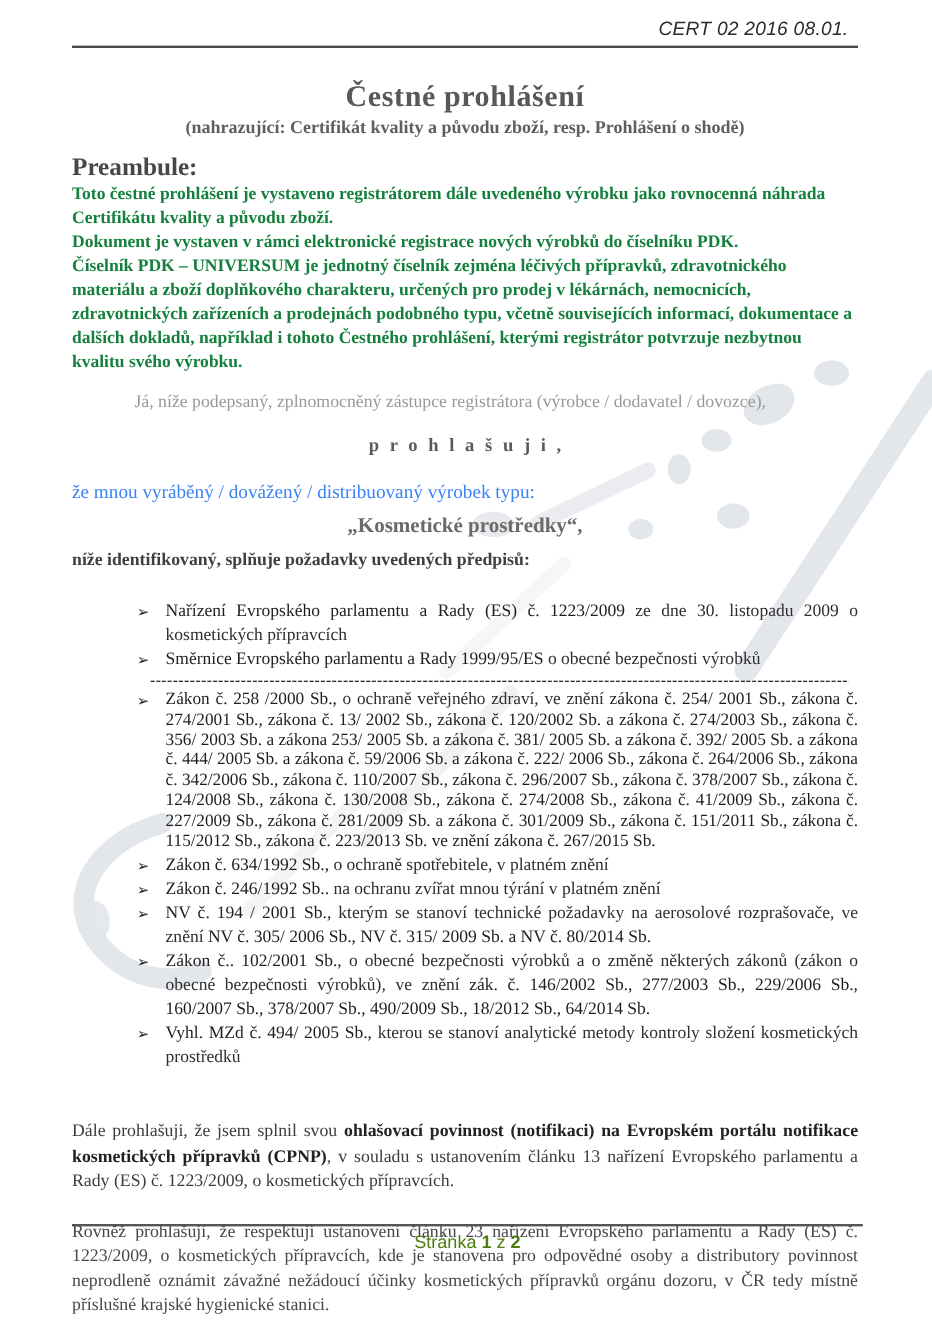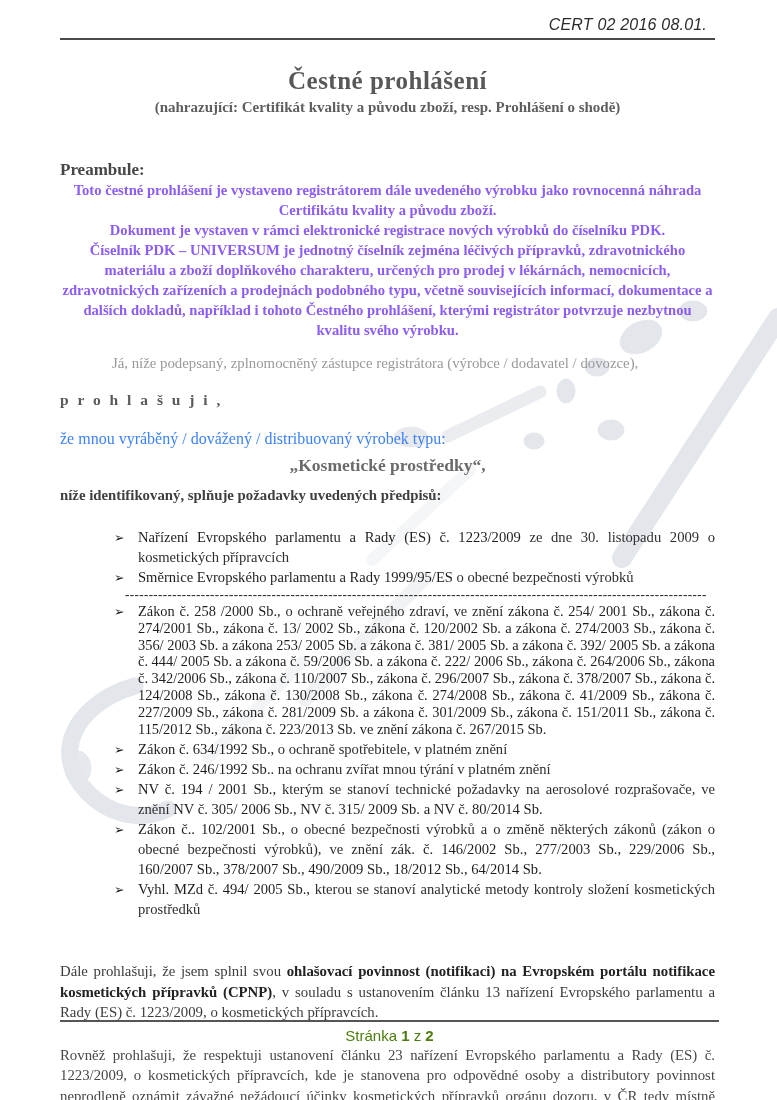--- a/index.html
+++ b/index.html
@@ -41,42 +41,42 @@
   }
   .subtitle{
     margin-top:4px;
     text-align:center;
     font-size:15px;
     font-weight:bold;
     color:#5e5e5e;
   }
   
   .preamble-heading{
-    margin-top:44px;
-    font-size:17px;
+    margin-top:11px;
+    font-size:21px;
     font-weight:bold;
     color:#474747;
   }
   .preamble p{
     margin:0;
     font-size:14.6px;
     line-height:20px;
     font-weight:bold;
-    color:#8b5cf6;
-    text-align:center;
+    color:#15803d;
+    text-align:left;
   }
   
   .intro-line{
     margin:15px 0 0 52px;
     font-size:14.8px;
     color:#999999;
   }
   .proclaim-word{
     margin-top:19px;
-    text-align:left;
+    text-align:center;
     font-size:15.5px;
     font-weight:bold;
     color:#5a5a5a;
     word-spacing:5px;
   }
   .type-line{
     margin-top:21px;
     font-size:16px;
     color:#3b82f6;
   }

